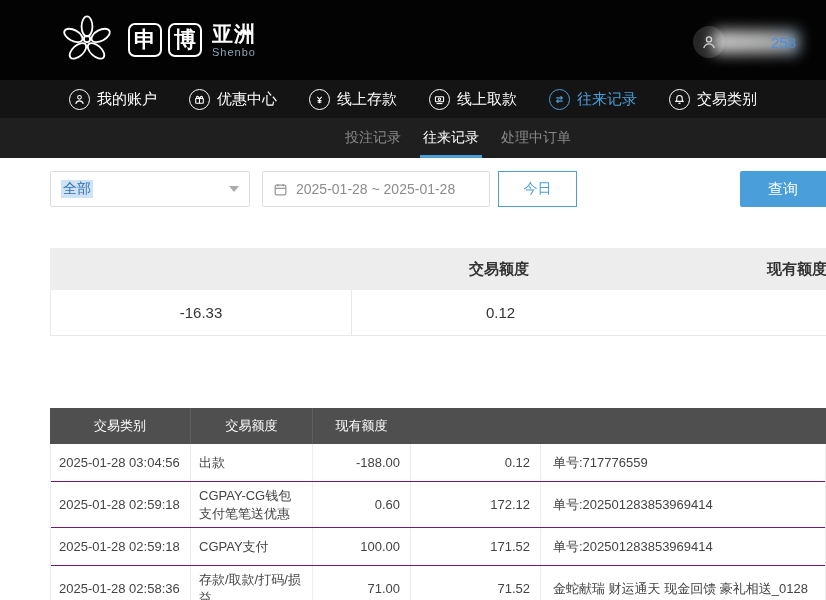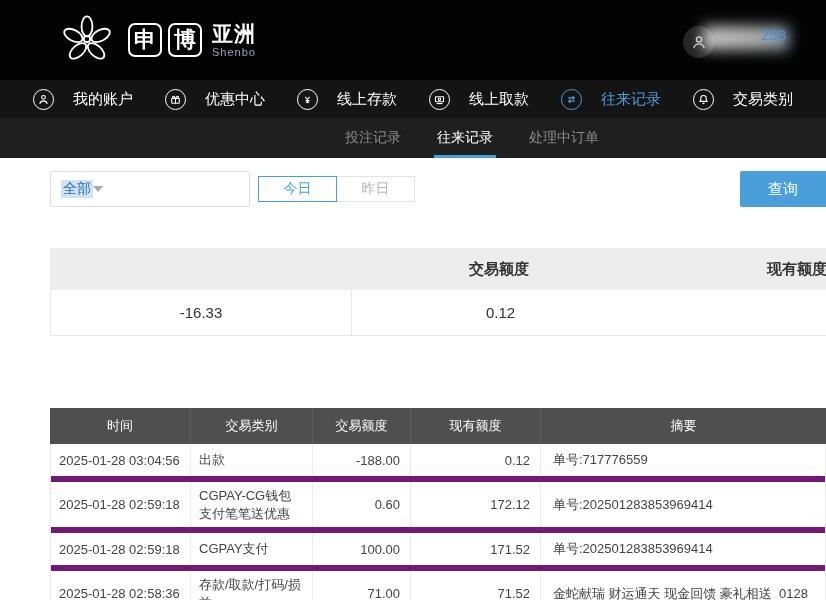--- a/index.html
+++ b/index.html
@@ -9,72 +9,72 @@
 
   
   .topbar { height:80px; background:#030303; display:flex; align-items:center; padding-left:58px; position:relative; }
   .brand { display:flex; align-items:center; gap:6px; }
   .flower { width:58px; height:58px; margin-right:6px; }
   .brand-box { width:34px; height:34px; border:2px solid #fff; border-radius:7px; color:#fff;
                font-size:22px; font-weight:bold; display:flex; align-items:center; justify-content:center; }
   .brand-col { display:flex; flex-direction:column; margin-left:4px; line-height:1.15;text-align:center; }
   .brand-region { color:#fff; font-size:21px; font-weight:bold; letter-spacing:1px; }
   .brand-sub { color:#8fa3b8; font-size:11px; letter-spacing:1px; }
-  .user-area { position:absolute; right:40px; top:26px; display:flex; }
+  .user-area { position:absolute; right:30px; top:26px; display:flex; align-items:center; }
   .avatar { width:32px; height:32px; border-radius:50%; background:#262626; display:flex; align-items:center; justify-content:center; }
   .user-blur { width:86px; height:24px; margin-left:-12px; border-radius:4px;
                background:linear-gradient(90deg,#e9e9e9,#cfcfcf 60%,#9fb4c9); filter:blur(7px); opacity:.85; }
   .user-suffix { color:#4a90d9; font-size:15px; margin-left:-28px; position:relative; z-index:2; }
 
   
   .mainnav { height:38px; background:#141414; display:flex; align-items:center; justify-content:center; gap:32px; }
-  .nav-item { display:flex; align-items:center; gap:19px; color:#fff; font-size:15px; cursor:pointer; }
+  .nav-item { display:flex; align-items:center; gap:7px; color:#fff; font-size:15px; cursor:pointer; }
   .nav-item.active { color:#4a9ed9; }
   .nav-icon { width:21px; height:21px; border:1.5px solid currentColor; border-radius:50%;
               display:flex; align-items:center; justify-content:center; flex:0 0 auto; }
   .nav-icon svg { display:block; }
 
   
-  .subnav { height:40px; background:#1f1f1f; display:flex; align-items:flex-end; gap:36px; padding-left:345px; }
+  .subnav { height:40px; background:#1f1f1f; display:flex; align-items:flex-end; gap:22px; padding-left:345px; }
   .subnav-item { color:#8a8a8a; font-size:14px; position:relative; height:40px; display:flex; align-items:center; cursor:pointer; }
   .subnav-item.active { color:#fff; }
   .subnav-underline { position:absolute; bottom:0; left:50%; transform:translateX(-50%); width:62px; height:3px; background:#4a9ed9; }
 
   
   .content { padding-top:13px; }
   .filters { display:flex; align-items:center; margin-left:50px; height:36px; }
   .type-select { width:200px; height:36px; border:1px solid #ddd; border-radius:2px; background:#fff;
-                 display:flex; align-items:center; justify-content:flex-start; padding:0 10px; cursor:pointer; }
+                 display:flex; align-items:center; justify-content:space-between; padding:0 10px; cursor:pointer; }
   .sel-text { font-size:14px; color:#2f6fb2; background:#cfe2f5; padding:0 2px; }
   .caret { width:0; height:0; border-left:5px solid transparent; border-right:5px solid transparent; border-top:6px solid #aaa; }
   .date-picker { width:228px; height:36px; border:1px solid #ddd; border-radius:2px; background:#fff; margin-left:12px;
                  display:flex; align-items:center; gap:8px; padding:0 10px; cursor:pointer; }
   .date-text { font-size:14px; color:#8c8c8c; }
   .qgroup { display:flex; margin-left:8px; }
-  .qbtn { width:79px; height:26px; background:#fff; border:1px solid #e3e3e3; color:#b8b8b8; font-size:14px; cursor:pointer; }
+  .qbtn { width:79px; height:36px; background:#fff; border:1px solid #e3e3e3; color:#b8b8b8; font-size:14px; cursor:pointer; }
   .qbtn + .qbtn { margin-left:-1px; }
   .qbtn.active { border:1px solid #4a9ed9; color:#4a9ed9; position:relative; z-index:1; }
   .query-btn { margin-left:auto; width:86px; height:36px; background:#4a9ed9; color:#fff; border:none;
                font-size:15px; border-radius:2px 0 0 2px; cursor:pointer; }
 
   
   .summary { width:896px; margin:41px 0 0 50px; font-size:15px; }
   .summary-head { display:grid; grid-template-columns:300px 298px 298px; background:#ededed; height:42px; }
   .summary-head > div { display:flex; align-items:center; justify-content:center; color:#333; font-weight:bold; }
   .summary-row { display:grid; grid-template-columns:300px 298px 298px; height:46px; border:1px solid #e8e8e8; border-top:none; }
   .summary-row > div { display:flex; align-items:center; justify-content:center; color:#333; }
   .summary-row > div + div { border-left:1px solid #e8e8e8; }
 
   
   .records { width:776px; margin:72px 0 0 50px; font-size:13px; }
   .rt-head { display:grid; grid-template-columns:140px 122px 98px 130px 1fr; background:#4f4f4f; height:36px; }
   .rt-head > div { display:flex; align-items:center; justify-content:center; color:#fff; }
   .rt-head > div + div { border-left:1px solid #5e5e5e; }
   .rt-body { border:1px solid #ececec; border-top:none; }
-  .rt-row { display:grid; grid-template-columns:139px 122px 98px 130px 1fr; min-height:38px; border-bottom:6px solid #701a75; }
+  .rt-row { display:grid; grid-template-columns:139px 122px 98px 130px 1fr; min-height:38px; border-bottom:1px solid #701a75; }
   .rt-row > div { display:flex; align-items:center; color:#444; padding:5px 8px; }
   .rt-row > div + div { border-left:1px solid #ececec; }
   .c-amount, .c-balance { justify-content:flex-end; padding-right:10px !important; }
   .c-type { line-height:1.35; word-break:break-all; }
   .c-summary { padding-left:12px !important; color:#555; }
 </style>
 </head>
 <body>
 
 <div class="page">
@@ -177,46 +177,50 @@
     </div>
   </div>
 
   <div class="content">
 
     <div class="filters">
       <div class="type-select">
         <span class="sel-text">全部</span>
         <span class="caret"></span>
       </div>
+      <div class="date-picker">
+        <svg width="15" height="15" viewBox="0 0 24 24" fill="none" stroke="#999" stroke-width="2">
+          <rect x="3.5" y="5" width="17" height="15.5" rx="2"></rect>
+            <path d="M3.5 10h17M8 3v4M16 3v4"></path>
+        </svg>
+        <span class="date-text">2025-01-28 ~ 2025-01-28</span>
+      </div>
       <div class="qgroup">
         <button class="qbtn active">今日</button>
-        <button class="qbtn">昨日</button>
       </div>
       <button class="query-btn">查询</button>
     </div>
 
     <div class="summary">
       <div class="summary-head">
         <div></div>
         <div>交易额度</div>
         <div>现有额度</div>
       </div>
       <div class="summary-row">
         <div>-16.33</div>
         <div>0.12</div>
       </div>
     </div>
 
     <div class="records">
       <div class="rt-head">
-        <div>时间</div>
         <div>交易类别</div>
         <div>交易额度</div>
         <div>现有额度</div>
-        <div>摘要</div>
       </div>
       <div class="rt-body">
         <div class="rt-row">
           <div class="c-time">2025-01-28 03:04:56</div>
           <div class="c-type">出款</div>
           <div class="c-amount">-188.00</div>
           <div class="c-balance">0.12</div>
           <div class="c-summary">单号:717776559</div>
         </div>
         <div class="rt-row">

